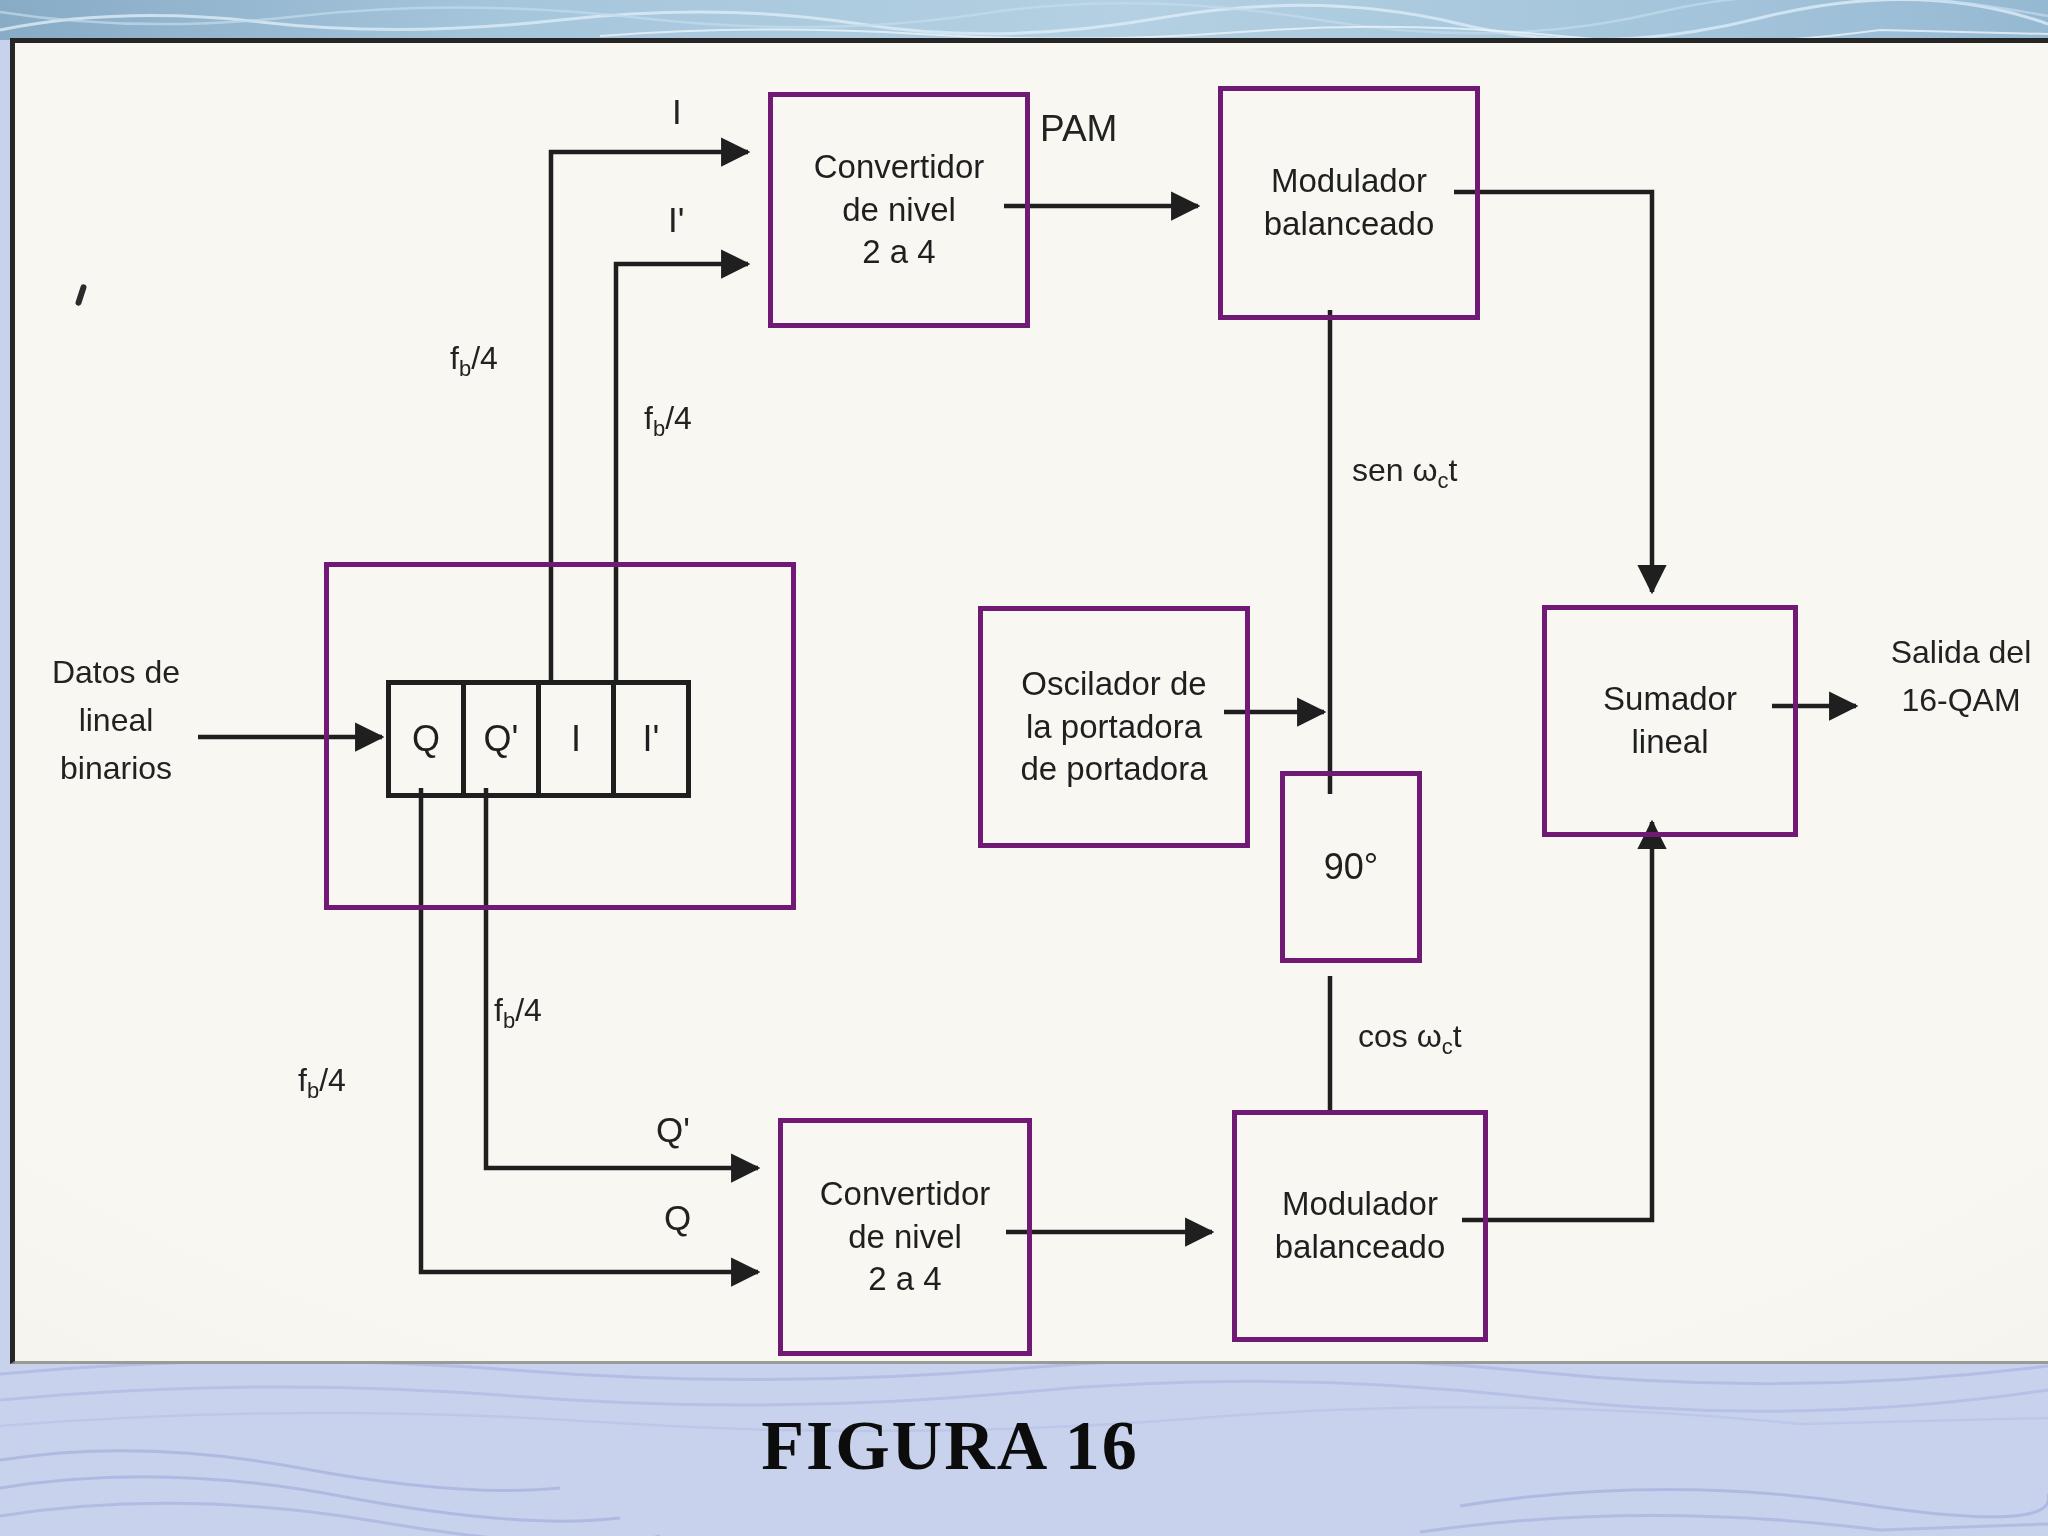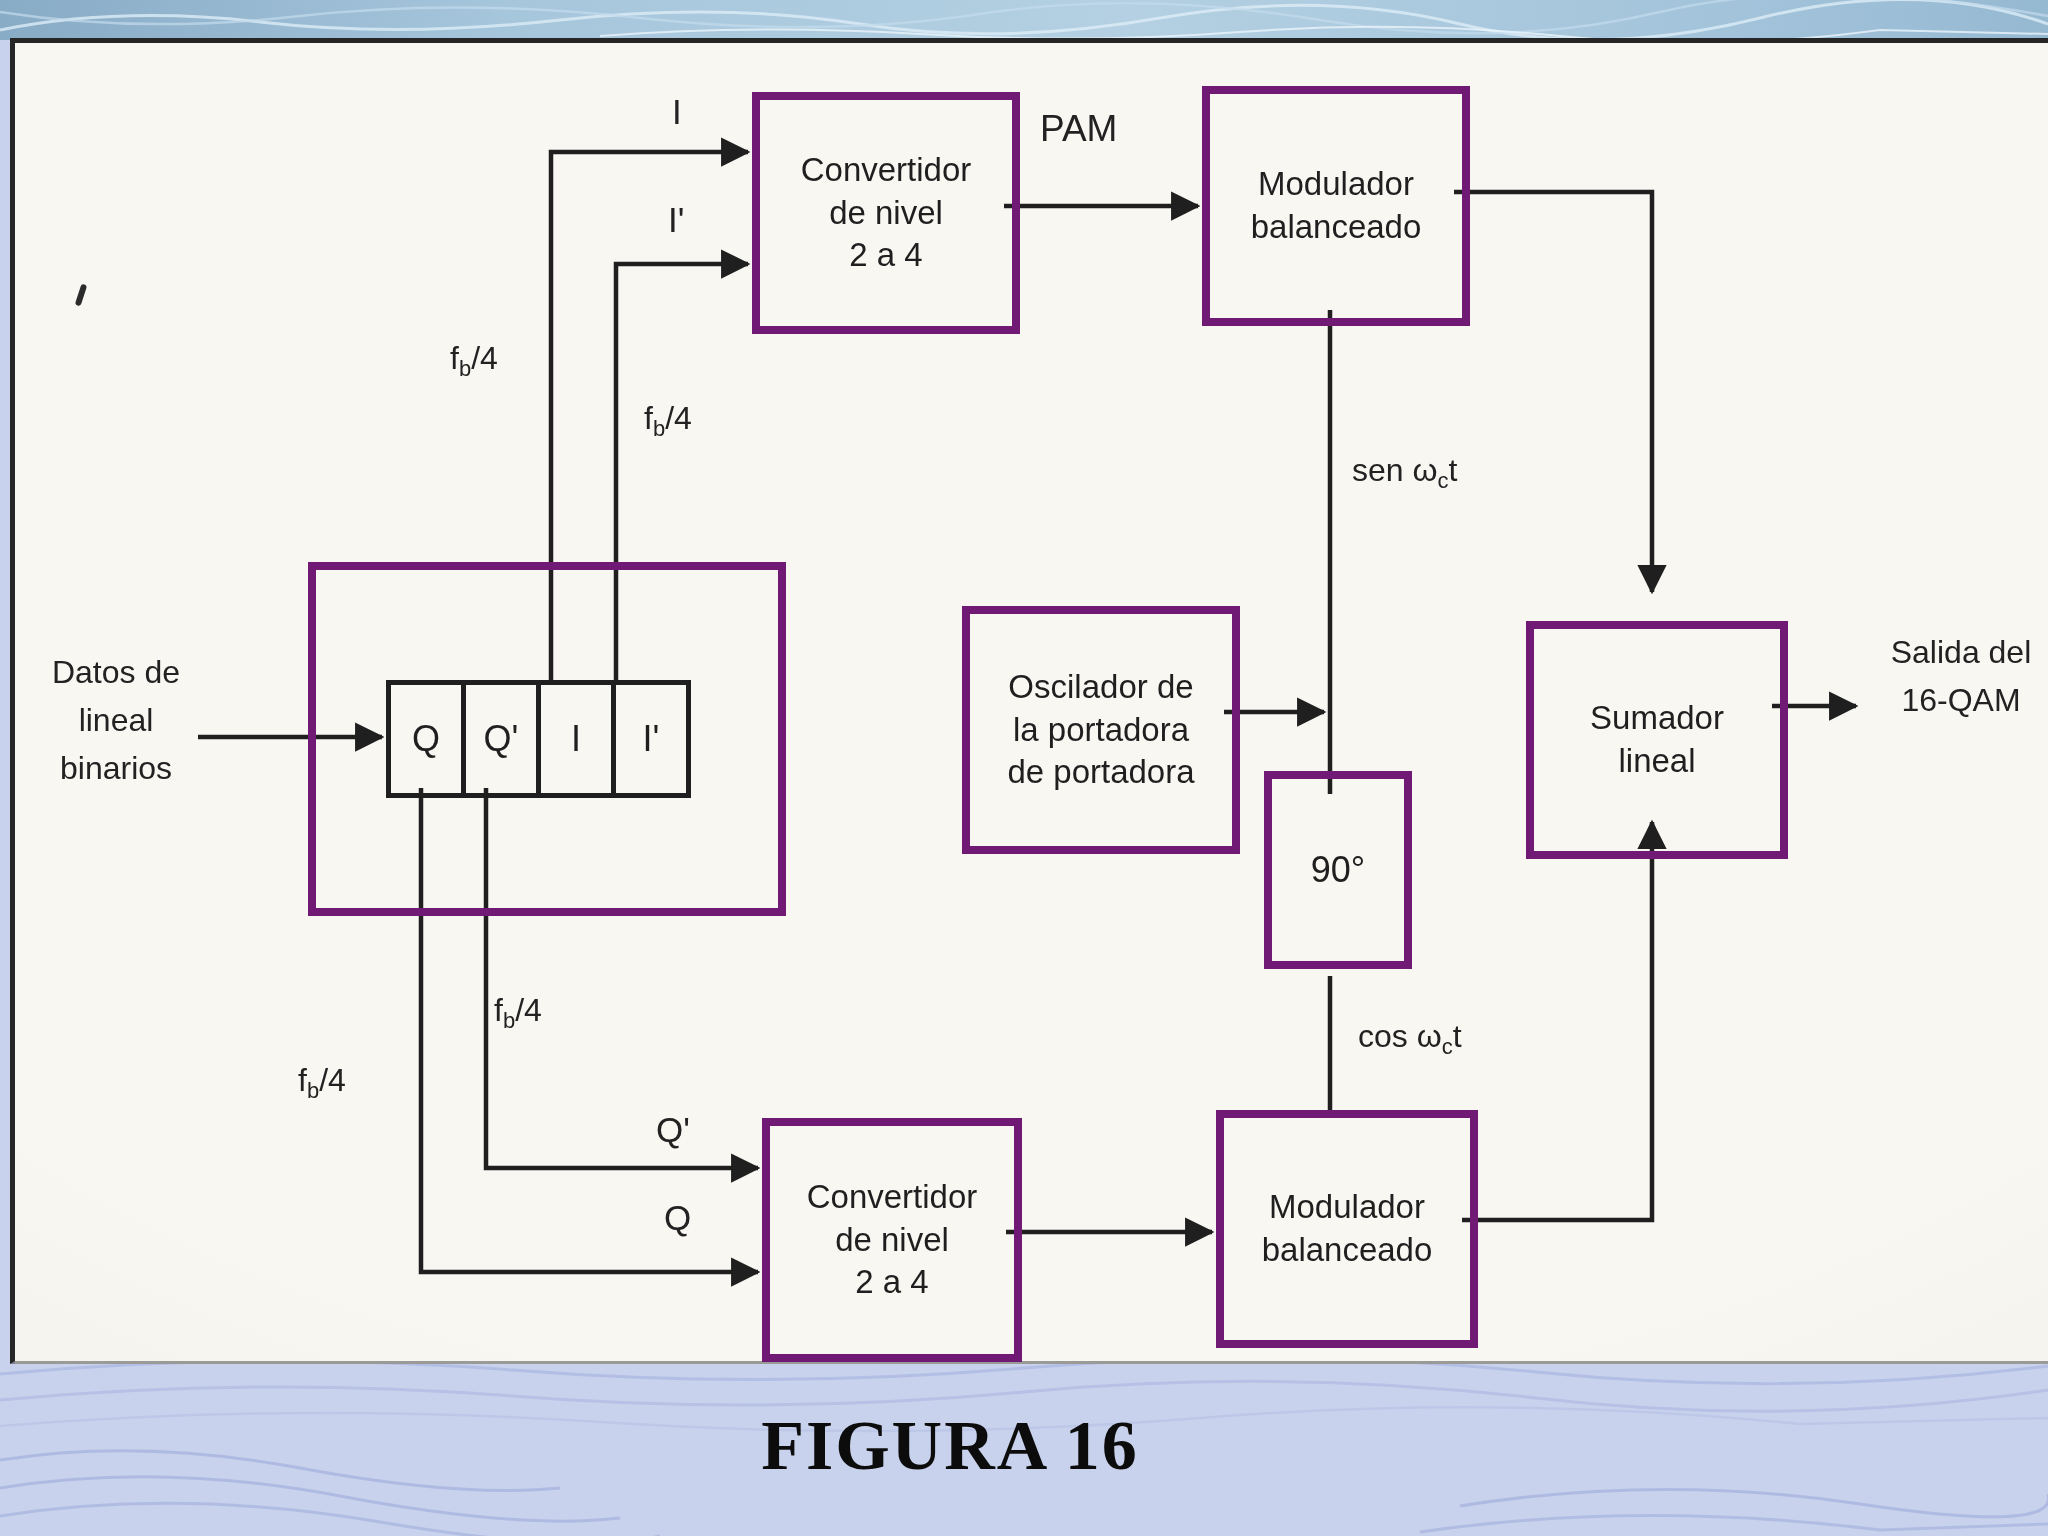--- a/index.html
+++ b/index.html
@@ -12,23 +12,23 @@
     background:linear-gradient(90deg,#88abc6,#a6c6dc 25%,#b4d0e2 55%,#a2c3da 85%,#96b9d2);
   }
   .bottom-band{position:absolute;left:0;top:1356px;width:2048px;height:180px;background:#c9d2ec;}
   .panel{
     position:absolute;left:10px;top:38px;width:2038px;height:1318px;
     background:radial-gradient(120% 110% at 50% 42%,#f8f7f2 55%,#edebe2 100%);
     border-top:5px solid #262626;border-left:5px solid #262626;
     border-bottom:3px solid rgba(40,40,40,.45);
   }
   .box{
-    position:absolute;border:8px solid #701a75;display:flex;flex-direction:column;
+    position:absolute;border:5px solid #701a75;display:flex;flex-direction:column;
     align-items:center;justify-content:center;text-align:center;font-size:33px;line-height:1.3;
-    color:#1f1f1f;background:transparent;
+    color:#1f1f1f;background:transparent;margin-left:16px;
   }
   .cells{position:absolute;left:386px;top:680px;display:flex;}
   .cell{
     width:70px;height:108px;border:5px solid #1f1f1f;display:flex;align-items:center;
     justify-content:center;font-size:36px;color:#1f1f1f;
   }
   .cell + .cell{margin-left:-5px;}
   .lbl{position:absolute;font-size:32px;color:#222;white-space:nowrap;}
   .lbl sub{font-size:22px;}
   .center{text-align:center;}
@@ -126,21 +126,21 @@
   <div>Convertidor</div>
   <div>de nivel</div>
   <div>2 a 4</div>
 </div>
 
 <div class="box" style="left:1216px;top:1110px;width:246px;height:222px">
   <div>Modulador</div>
   <div>balanceado</div>
 </div>
 
-<div class="box" style="left:1526px;top:621px;width:246px;height:222px">
+<div class="box" style="left:1526px;top:605px;width:246px;height:222px">
   <div>Sumador</div>
   <div>lineal</div>
 </div>
 
 <div class="lbl center" style="left:14px;top:648px;width:204px;line-height:1.5">
   <div>Datos de</div>
   <div>lineal</div>
   <div>binarios</div>
 </div>
 

